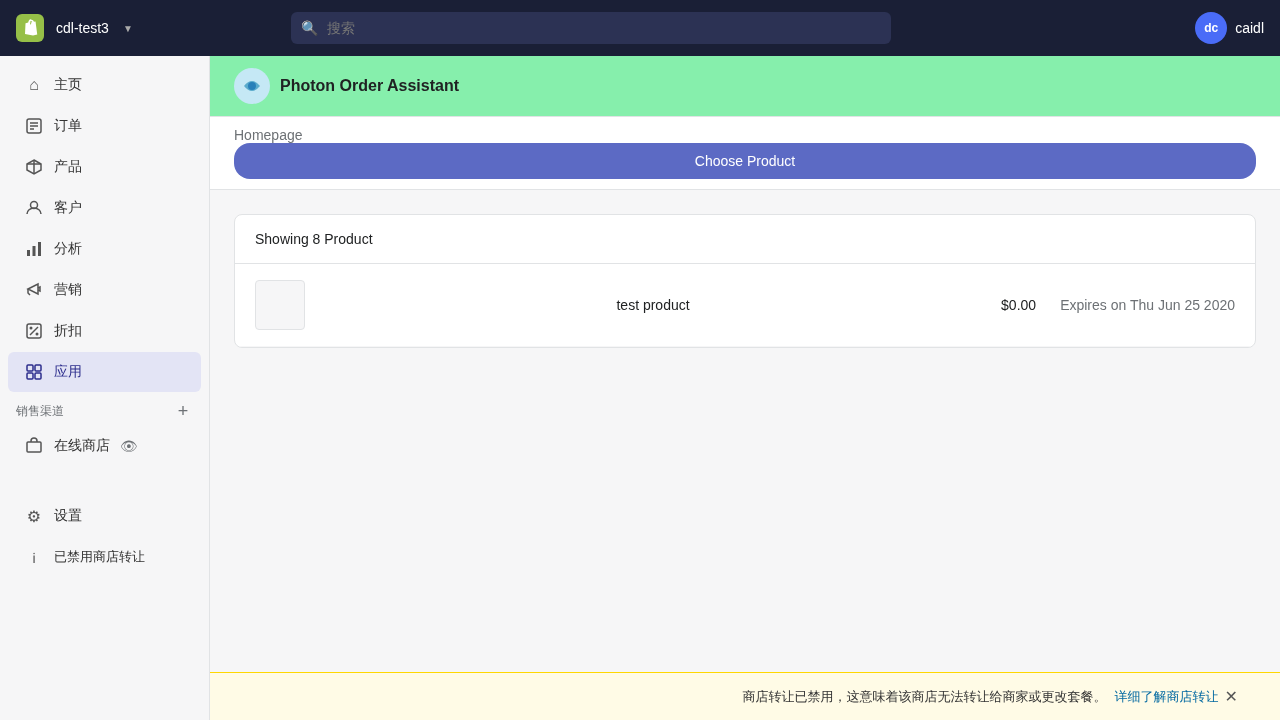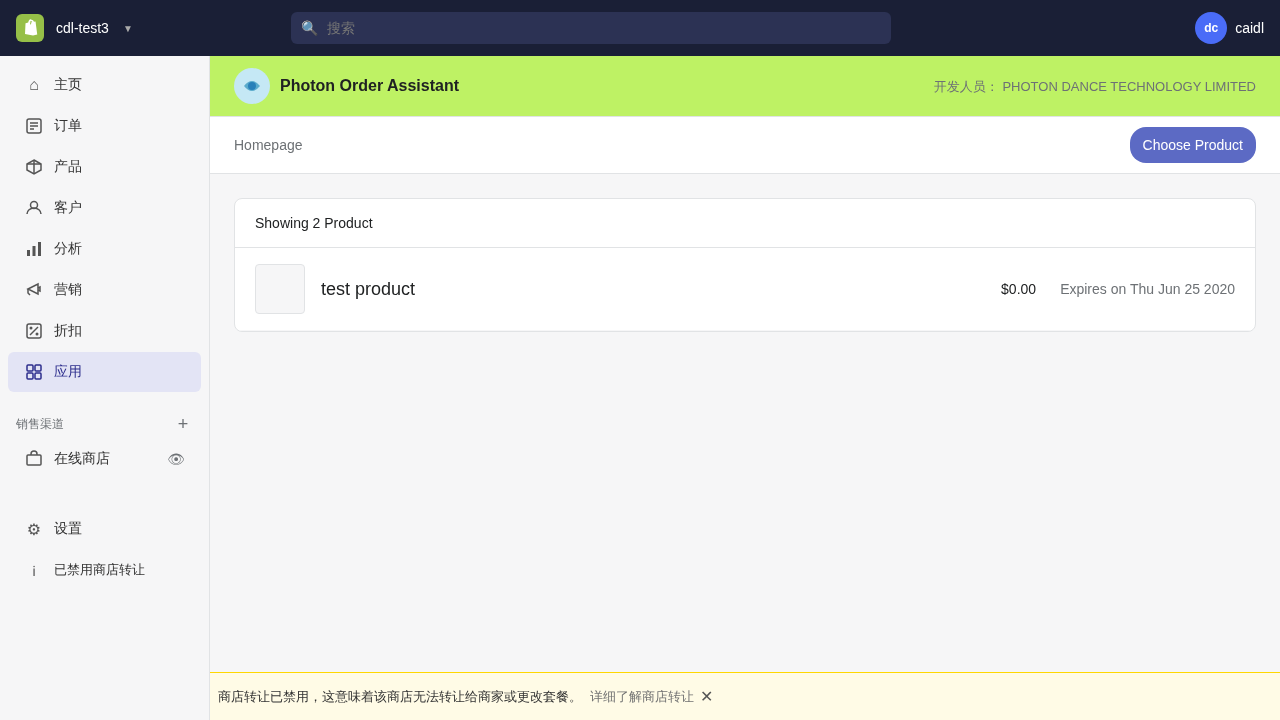--- a/index.html
+++ b/index.html
@@ -118,21 +118,21 @@
       width: 20px;
       height: 20px;
       display: flex;
       align-items: center;
       justify-content: center;
       font-size: 16px;
       color: #555;
     }
     .sidebar-item.active .sidebar-icon { color: #2c2c8c; }
     .sidebar-section {
-      margin-top: 22px;
+      margin-top: 9px;
       padding: 0 16px 6px;
       display: flex;
       align-items: center;
       justify-content: space-between;
     }
     .sidebar-section-label {
       font-size: 12px;
       color: #6d7175;
       font-weight: 500;
     }
@@ -150,39 +150,39 @@
     .sidebar-sub-item {
       display: flex;
       align-items: center;
       gap: 10px;
       padding: 8px 16px;
       cursor: pointer;
       color: #333;
       font-size: 14px;
       border-radius: 6px;
       margin: 1px 8px;
-      justify-content: space-between;
+      justify-content: flex-start;
     }
     .sidebar-sub-left {
       display: flex;
       align-items: center;
       gap: 10px;
     }
 
     
     .content-area {
       flex: 1;
       display: flex;
       flex-direction: column;
       overflow: hidden;
     }
 
     
     .app-header {
-      background: #bef264;
+      background: #86efac;
       border-bottom: 1px solid #e1e3e5;
       padding: 12px 24px;
       display: flex;
       align-items: center;
       justify-content: space-between;
       flex-shrink: 0;
     }
     .app-title-area {
       display: flex;
       align-items: center;
@@ -201,23 +201,23 @@
       font-size: 13px;
       color: #6d7175;
     }
 
     
     .breadcrumb-bar {
       background: white;
       border-bottom: 1px solid #e1e3e5;
       padding: 10px 24px;
       display: flex;
-      align-items: center;
       justify-content: space-between;
       flex-shrink: 0;
+      flex-direction: column;
     }
     .breadcrumb {
       font-size: 14px;
       color: #6d7175;
     }
     .choose-product-btn {
       background: #5c6ac4;
       color: white;
       border: none;
       border-radius: 16px;
@@ -256,53 +256,54 @@
     .product-thumbnail {
       width: 50px;
       height: 50px;
       background: #f6f6f7;
       border: 1px solid #e1e3e5;
       border-radius: 4px;
       flex-shrink: 0;
     }
     .product-name {
       flex: 1;
-      font-size: 18px;
+      font-size: 14px;
       color: #202223;
       font-weight: 500;
+      text-align: center;
     }
     .product-price {
       font-size: 14px;
       color: #202223;
       margin-right: 8px;
     }
     .product-expiry {
       font-size: 14px;
       color: #6d7175;
     }
 
     
     .bottom-banner {
       background: #fffbe6;
       border-top: 1px solid #ffd700;
-      padding: 12px 8px;
-      display: flex;
-      align-items: center;
-      justify-content: flex-start;
+      padding: 12px 36px;
+      display: flex;
+      align-items: center;
+      justify-content: flex-end;
       font-size: 13px;
       color: #333;
       flex-shrink: 0;
     }
     .banner-left {
       display: flex;
       align-items: center;
       gap: 8px;
     }
     .banner-link {
-      color: #737373;
+      color: #0369a1;
       text-decoration: none;
     }
     .banner-close {
       background: none;
       border: none;
       cursor: pointer;
       font-size: 16px;
       color: #555;
       padding: 2px 6px;
     }
@@ -451,36 +452,30 @@
 
     <div class="app-header">
       <div class="app-title-area">
         <svg class="app-logo" viewBox="0 0 36 36" fill="none">
           <circle cx="18" cy="18" r="18" fill="#c5e8f5"></circle>
           <path d="M10 18 Q18 8 26 18 Q18 28 10 18Z" fill="#5aabcc"></path>
           <circle cx="18" cy="18" r="4" fill="#2980b9"></circle>
         </svg>
         <span class="app-title">Photon Order Assistant</span>
       </div>
-      <div>
-        <span class="developer-info">
-          <span>开发人员：</span>
-          <span>PHOTON DANCE TECHNOLOGY LIMITED</span>
-        </span>
-      </div>
     </div>
 
     <div class="breadcrumb-bar">
       <span class="breadcrumb">Homepage</span>
       <button class="choose-product-btn">Choose Product</button>
     </div>
 
     <div class="main-content">
       <div class="product-list-card">
-        <div class="product-list-header">Showing 2 Product</div>
+        <div class="product-list-header">Showing 8 Product</div>
         <div class="product-row">
           <div class="product-thumbnail"></div>
           <span class="product-name">test product</span>
           <span class="product-price">$0.00</span>
           <span class="product-expiry">Expires on Thu Jun 25 2020</span>
         </div>
       </div>
     </div>
 
     <div class="bottom-banner">

